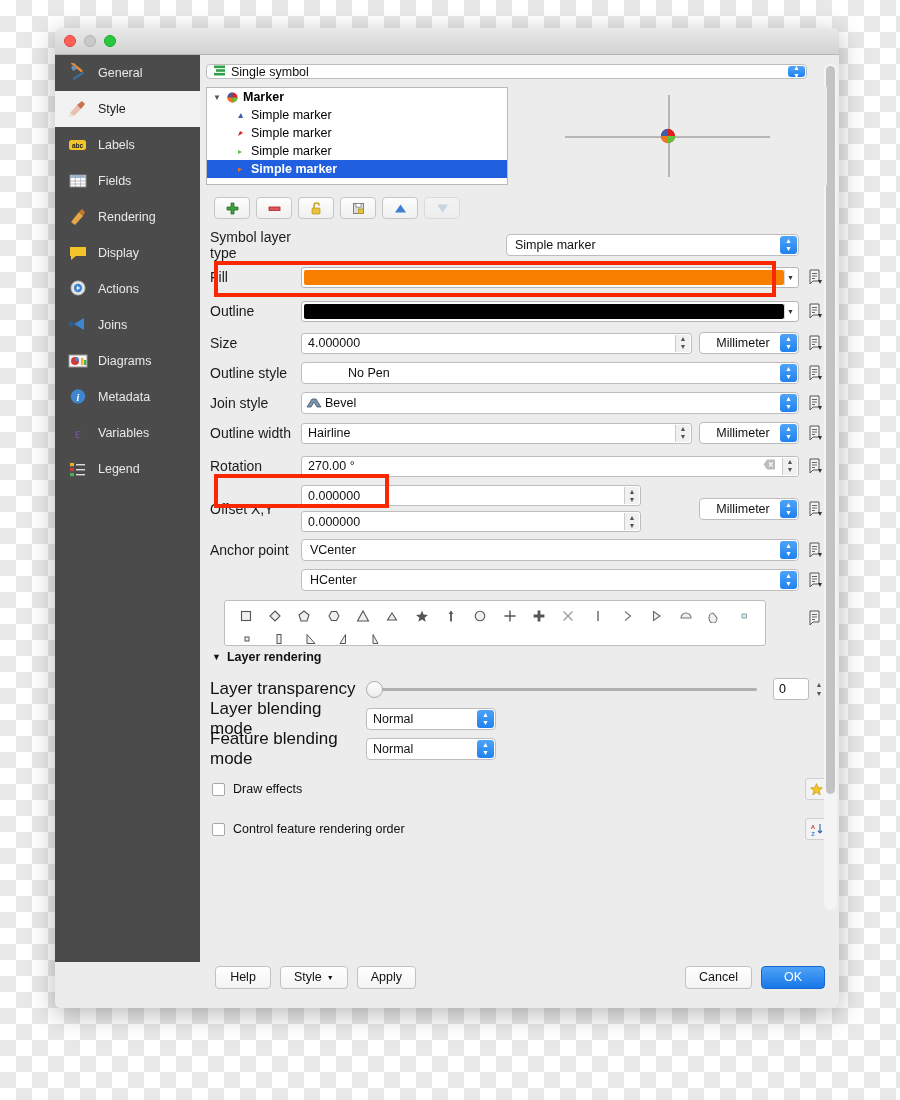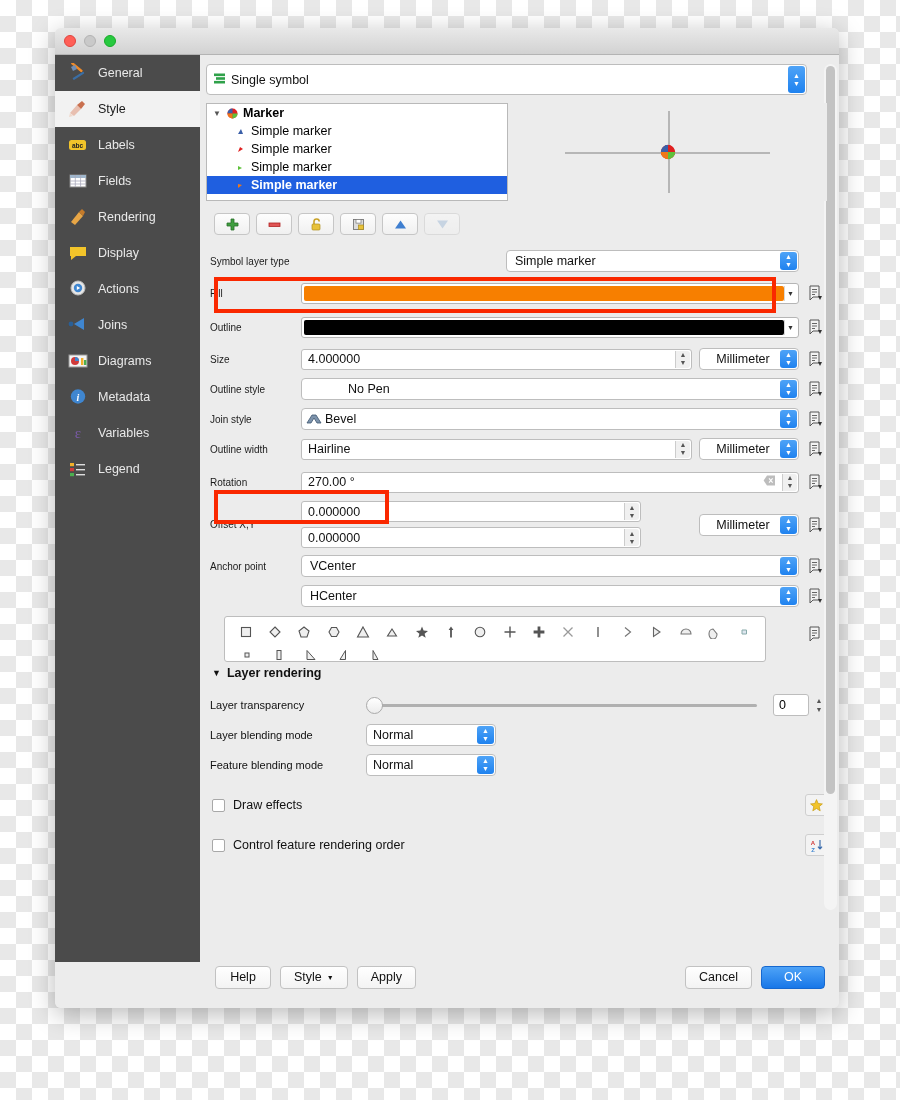--- a/index.html
+++ b/index.html
@@ -74,21 +74,21 @@
     display:flex; flex-direction:column; align-items:center; justify-content:center;
     gap:2px; color:#fff; font-size:7px; line-height:6px;
   }
   .stepper-grey{
     position:absolute; right:1px; top:1px; bottom:1px; width:15px;
     background:#f0f0f0; border-left:1px solid #ccc; border-radius:0 3px 3px 0;
     display:flex; flex-direction:column; align-items:center; justify-content:center;
     gap:2px; color:#555; font-size:7px; line-height:6px;
   }
 
-  #renderer-combo{ height:31px; margin-bottom:8px; }
+  #renderer-combo{ height:15px; margin-bottom:8px; }
   .green-stack{ display:inline-block; width:13px; margin-right:5px; }
 
   
   #tree-row{ display:flex; gap:0; margin-bottom:6px; }
   #tree{
     width:302px; flex:0 0 302px; height:98px; background:#fff;
     border:1px solid #b9b9b9; font-size:12.5px; overflow:hidden;
   }
   .tnode{ height:18px; display:flex; align-items:center; gap:5px; padding-left:6px; }
   .tnode.child{ padding-left:28px; }
@@ -110,21 +110,21 @@
   .tbtn{
     width:36px; height:22px; background:linear-gradient(#fdfdfd,#f0f0f0);
     border:1px solid #c6c6c6; border-radius:4px;
     display:flex; align-items:center; justify-content:center;
   }
   .tbtn.dis{ opacity:.45; }
 
   
   #form{ position:relative; }
   .frow{ display:flex; align-items:center; height:28px; margin-bottom:2px; }
-  .flabel{ width:95px; flex:0 0 95px; font-size:10px; color:#1b1b1b; padding-left:4px;}
+  .flabel{ width:95px; flex:0 0 95px; font-size:14px; color:#1b1b1b; padding-left:4px;}
   .fctl{ flex:1; min-width:0; position:relative; }
   .ddbtn{ width:28px; flex:0 0 28px; display:flex; align-items:center; justify-content:flex-end; padding-right:4px;}
 
   .colorbtn{
     height:21px; background:#fff; border:1px solid #b5b5b5; border-radius:3px;
     display:flex; align-items:center; padding:2px; position:relative;
   }
   .swatch{ flex:1; height:100%; border-radius:2px; }
   .colorarrow{
     width:12px; text-align:center; font-size:7px; color:#333;
@@ -152,21 +152,21 @@
     display:flex; flex-direction:column; gap:2px; width:542px;
   }
   .shrow{ display:flex; gap:0; align-items:center; height:21px;}
   .shcell{ width:32px; height:21px; display:flex; align-items:center; justify-content:center;}
 
   
   #layerrender{ margin-top:4px; }
   .lr-head{ display:flex; align-items:center; gap:6px; font-size:12.5px;
             font-weight:700; color:#111; padding-left:6px; margin-bottom:10px;}
   .lr-row{ display:flex; align-items:center; height:30px; }
-  .lr-label{ width:160px; flex:0 0 160px; font-size:11px; color:#111; padding-left:4px;}
+  .lr-label{ width:160px; flex:0 0 160px; font-size:17px; color:#111; padding-left:4px;}
   #slider{ flex:1; position:relative; height:16px; display:flex; align-items:center;}
   .slider-track{ position:absolute; left:14px; right:0; height:3px; background:#b0b0b0; border-radius:2px;}
   .slider-knob{ position:absolute; left:0; width:17px; height:17px; border-radius:50%;
                 background:linear-gradient(#ffffff,#ececec); border:1px solid #aaa;}
   .numbox{ width:36px; height:22px; background:#fff; border:1px solid #bdbdbd;
            border-radius:3px; font-size:12.5px; display:flex; align-items:center;
            padding-left:5px; margin-left:8px; }
   .smallcombo{ width:130px; flex:0 0 130px; }
 
   .chkrow{ display:flex; align-items:center; height:34px; }

